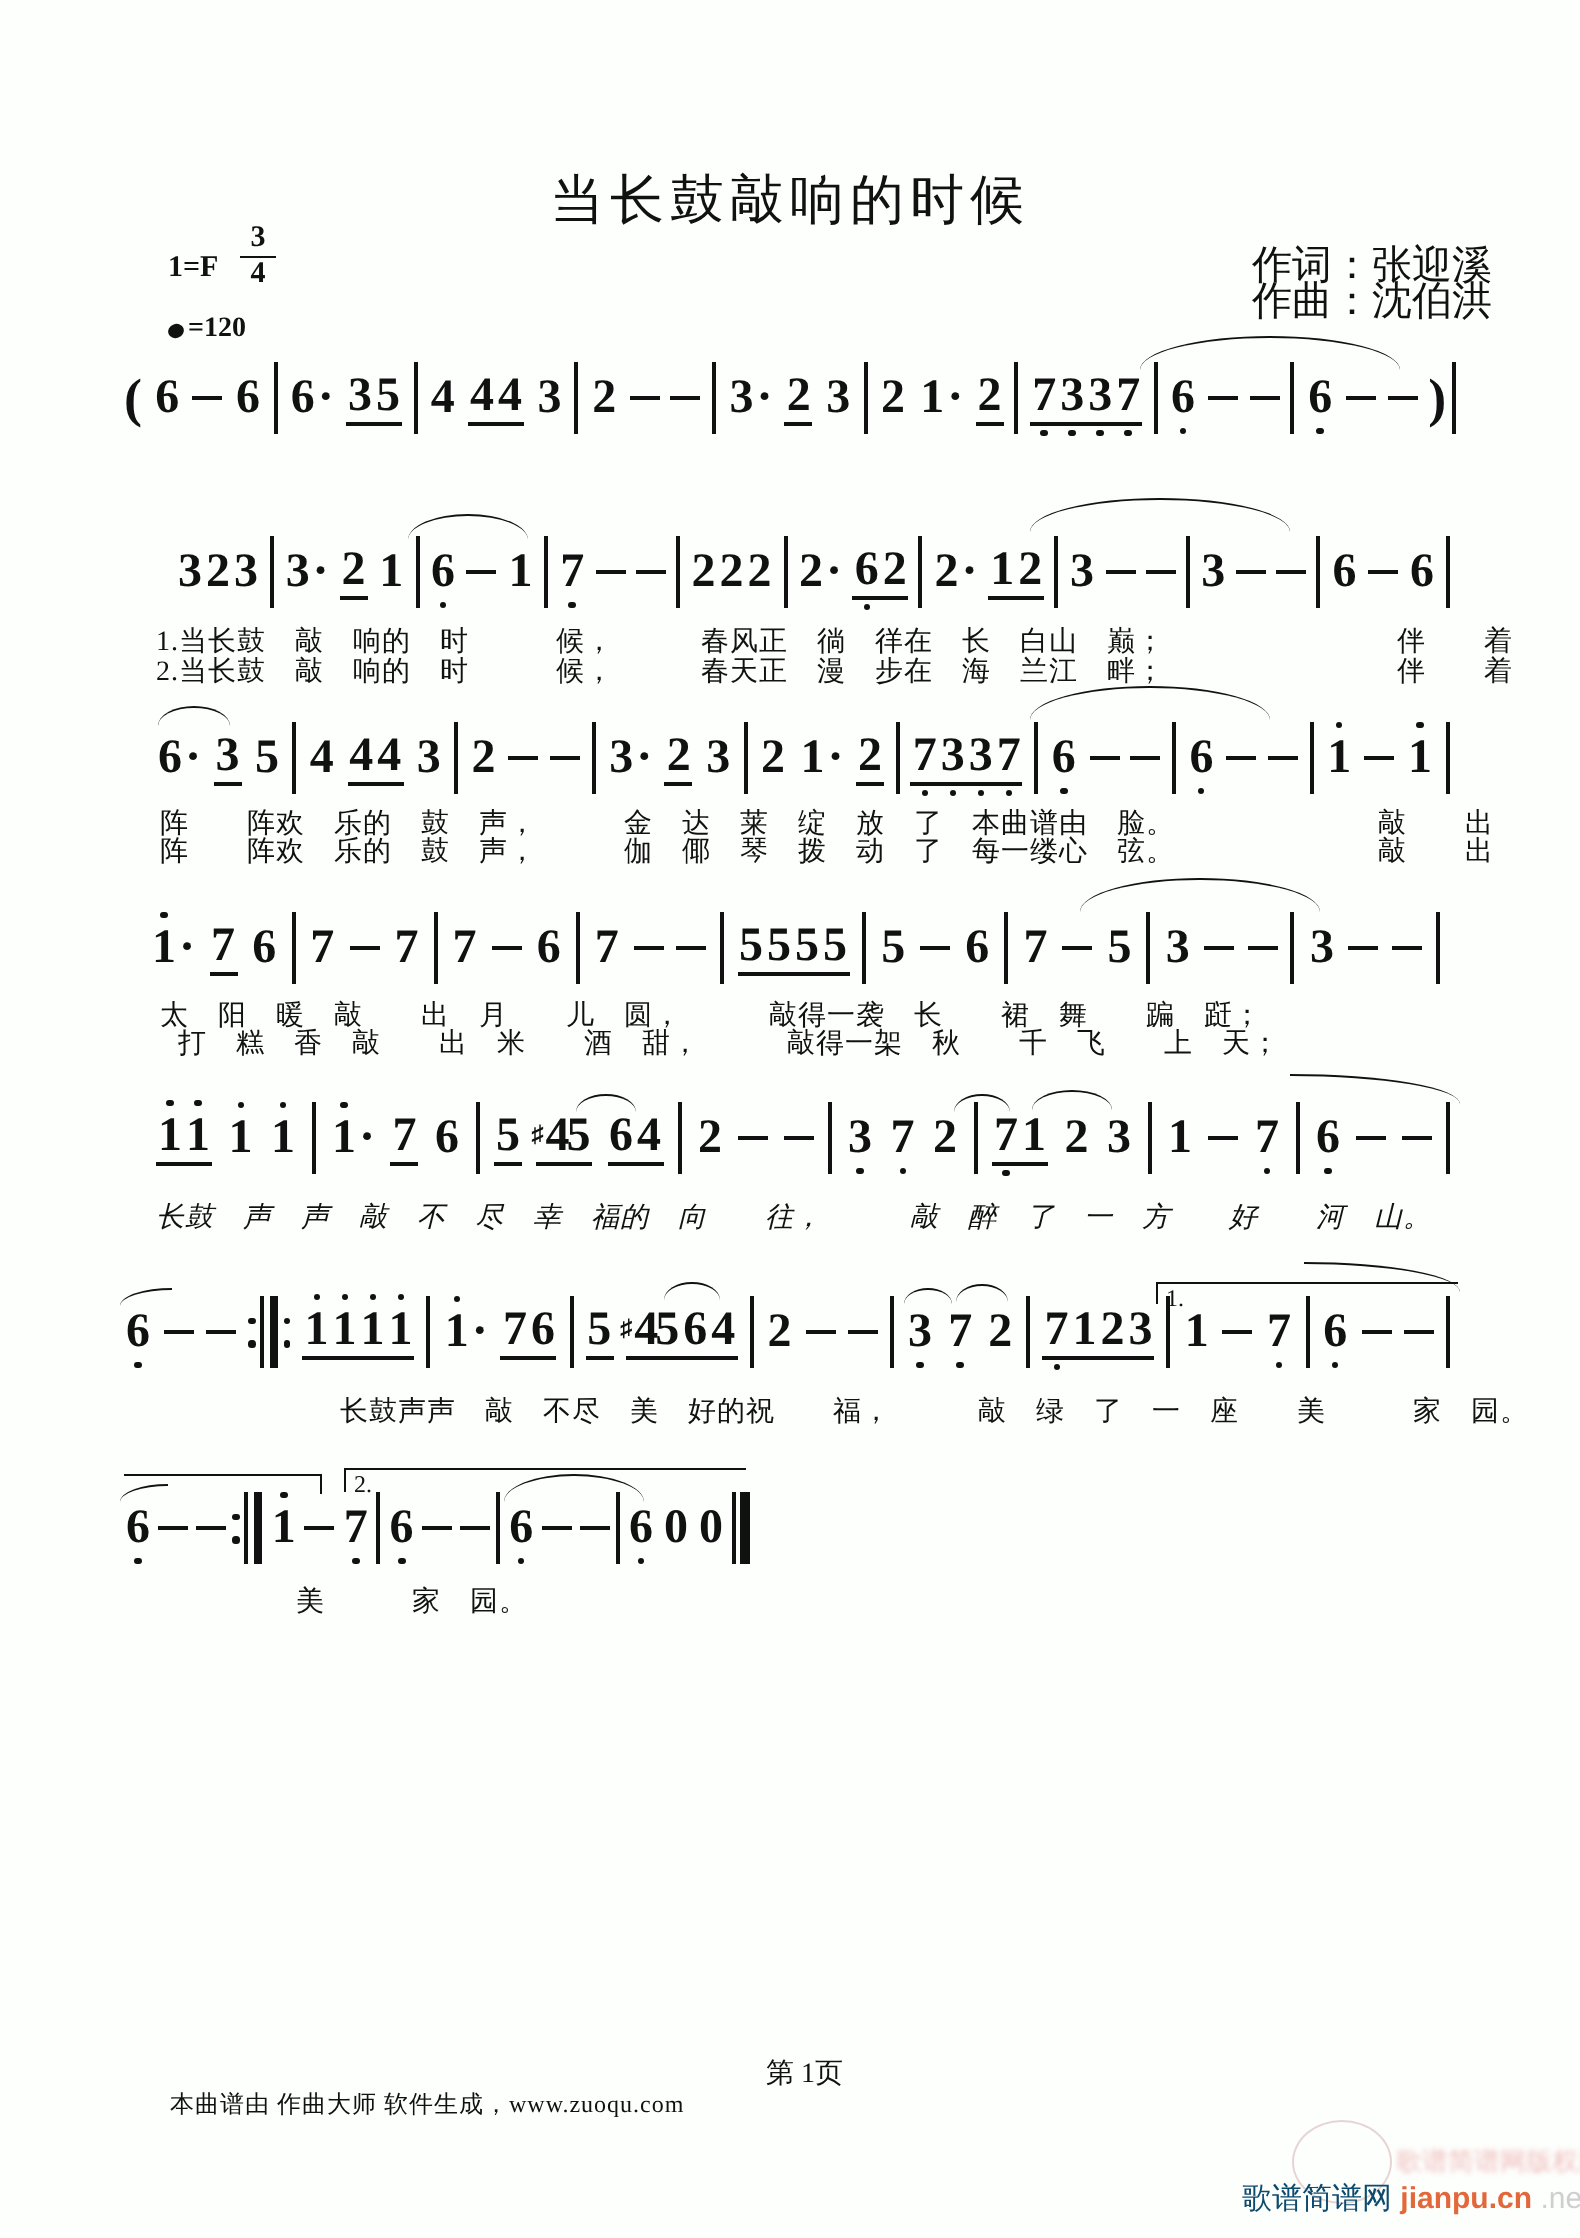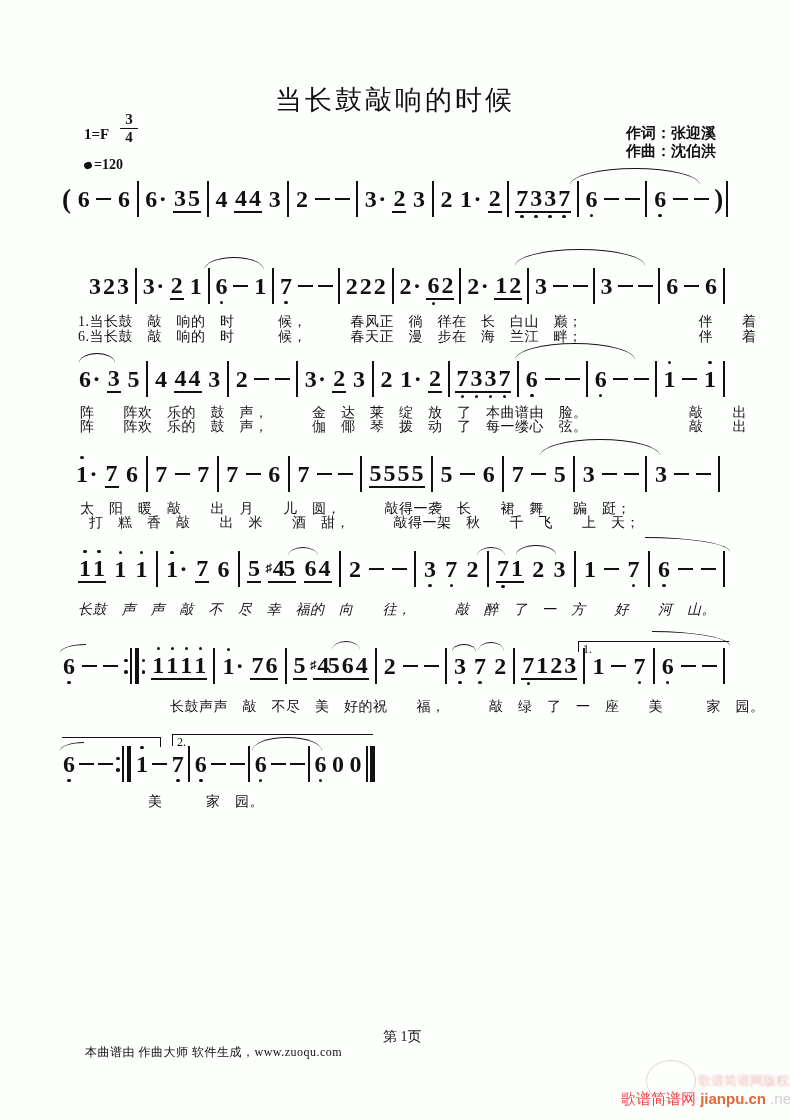--- a/index.html
+++ b/index.html
@@ -6,21 +6,21 @@
   .page{position:relative;width:790px;height:1119px;background:#fdfffd;overflow:hidden;
         font-family:"Liberation Serif","DejaVu Serif",serif;color:#111;}
   .abs{position:absolute;}
   
   .title{top:82px;left:0;width:100%;text-align:center;font-size:27px;font-weight:normal;letter-spacing:3px;}
   .keysig{top:126px;left:84px;font-size:15px;font-weight:bold;}
   .frac{top:112px;left:120px;width:18px;text-align:center;font-size:15px;font-weight:bold;line-height:15px;}
   .frac .fline{border-top:1.5px solid #111;margin:1px 0;}
   .tempo{top:157px;left:84px;font-size:14px;font-weight:bold;display:flex;align-items:center;gap:2px;}
   .tempo .nh{width:8px;height:7px;background:#111;border-radius:50%;display:inline-block;transform:rotate(-20deg);}
-  .credits{top:124px;left:626px;font-size:15px;line-height:18px;white-space:nowrap;font-weight:bold;}
+  .credits{top:124px;left:626px;font-size:20px;line-height:18px;white-space:nowrap;}
   
   .sys{display:flex;justify-content:space-between;align-items:center;height:42px;}
   .ng{display:inline-flex;align-items:flex-start;}
   .nc{display:flex;flex-direction:column;align-items:center;width:14px;}
   .nc.mid{width:9px;}
   .hd,.ld{height:8px;display:flex;align-items:center;justify-content:center;width:100%;}
   .d{font-weight:bold;font-size:24px;line-height:25px;width:100%;display:flex;justify-content:center;align-items:baseline;}
   .ng.ul .d{border-bottom:2px solid #111;}
   .dt{width:3.5px;height:3.5px;border-radius:50%;background:#111;display:block;}
   .sh{font-style:normal;font-size:12px;line-height:10px;margin-right:1px;transform:translateY(-4px);}
@@ -39,21 +39,21 @@
   .volta{border-top:1.6px solid #111;font-size:12px;}
   .volta.lt{border-left:1.6px solid #111;}
   .volta.rt{border-right:1.6px solid #111;}
   .volta .vl{position:absolute;left:4px;top:0px;font-size:12px;}
   
   .pageno{top:1028px;left:383px;font-size:14px;}
   .gen{top:1044px;left:85px;font-size:12px;letter-spacing:0.5px;}
   .wmcircle{top:1060px;left:646px;width:48px;height:40px;border:1px solid rgba(215,185,185,.6);border-radius:50%;}
   .wmblur{top:1072px;left:698px;font-size:13px;color:rgba(232,150,150,.65);filter:blur(1.2px);white-space:nowrap;font-family:"Liberation Sans",sans-serif;}
   .wmmain{top:1090px;left:621px;font-size:15px;white-space:nowrap;font-family:"Liberation Sans",sans-serif;}
-  .wmsite{color:#ef4444;}
+  .wmsite{color:#0c4a6e;}
   .wmdomain{color:#e2673a;font-weight:bold;}
   .wmsuffix{color:rgba(195,195,195,.8);}
 </style>
 </head>
 <body>
 
 <div class="page">
 
   <div class="abs title">当长鼓敲响的时候</div>
 
@@ -1276,21 +1276,21 @@
           <span class="ld"></span>
         </span>
       </span>
       <span class="rep">
         <span class="bl"></span>
         <span class="blk"></span>
       </span>
     </div>
 
   <div class="abs lyr" style="top:314px;left:78px;">1.当长鼓　敲　响的　时　　　候，　　　春风正　徜　徉在　长　白山　巅；　　　　　　　　伴　　着</div>
-  <div class="abs lyr" style="top:329px;left:78px;">6.当长鼓　敲　响的　时　　　候，　　　春天正　漫　步在　海　兰江　畔；　　　　　　　　伴　　着</div>
+  <div class="abs lyr" style="top:329px;left:78px;">2.当长鼓　敲　响的　时　　　候，　　　春天正　漫　步在　海　兰江　畔；　　　　　　　　伴　　着</div>
   <div class="abs lyr" style="top:405px;left:80px;">阵　　阵欢　乐的　鼓　声，　　　金　达　莱　绽　放　了　本曲谱由　脸。　　　　　　　敲　　出</div>
   <div class="abs lyr" style="top:419px;left:80px;">阵　　阵欢　乐的　鼓　声，　　　伽　倻　琴　拨　动　了　每一缕心　弦。　　　　　　　敲　　出</div>
   <div class="abs lyr" style="top:501px;left:80px;">太　阳　暖　敲　　出　月　　儿　圆，　　　敲得一袭　长　　裙　舞　　蹁　跹；</div>
   <div class="abs lyr" style="top:515px;left:89px;">打　糕　香　敲　　出　米　　酒　甜，　　　敲得一架　秋　　千　飞　　上　天；</div>
   <div class="abs lyr" style="top:602px;left:78px;font-style:italic;">长鼓　声　声　敲　不　尽　幸　福的　向　　往，　　　敲　醉　了　一　方　　好　　河　山。</div>
   <div class="abs lyr" style="top:699px;left:170px;">长鼓声声　敲　不尽　美　好的祝　　福，　　　敲　绿　了　一　座　　美　　　家　园。</div>
   <div class="abs lyr" style="top:794px;left:148px;">美　　　家　园。</div>
 
   <div class="abs slur" style="top:168px;left:570px;width:130px;height:16px;"></div>
   <div class="abs slur" style="top:257px;left:204px;width:60px;height:12px;"></div>

